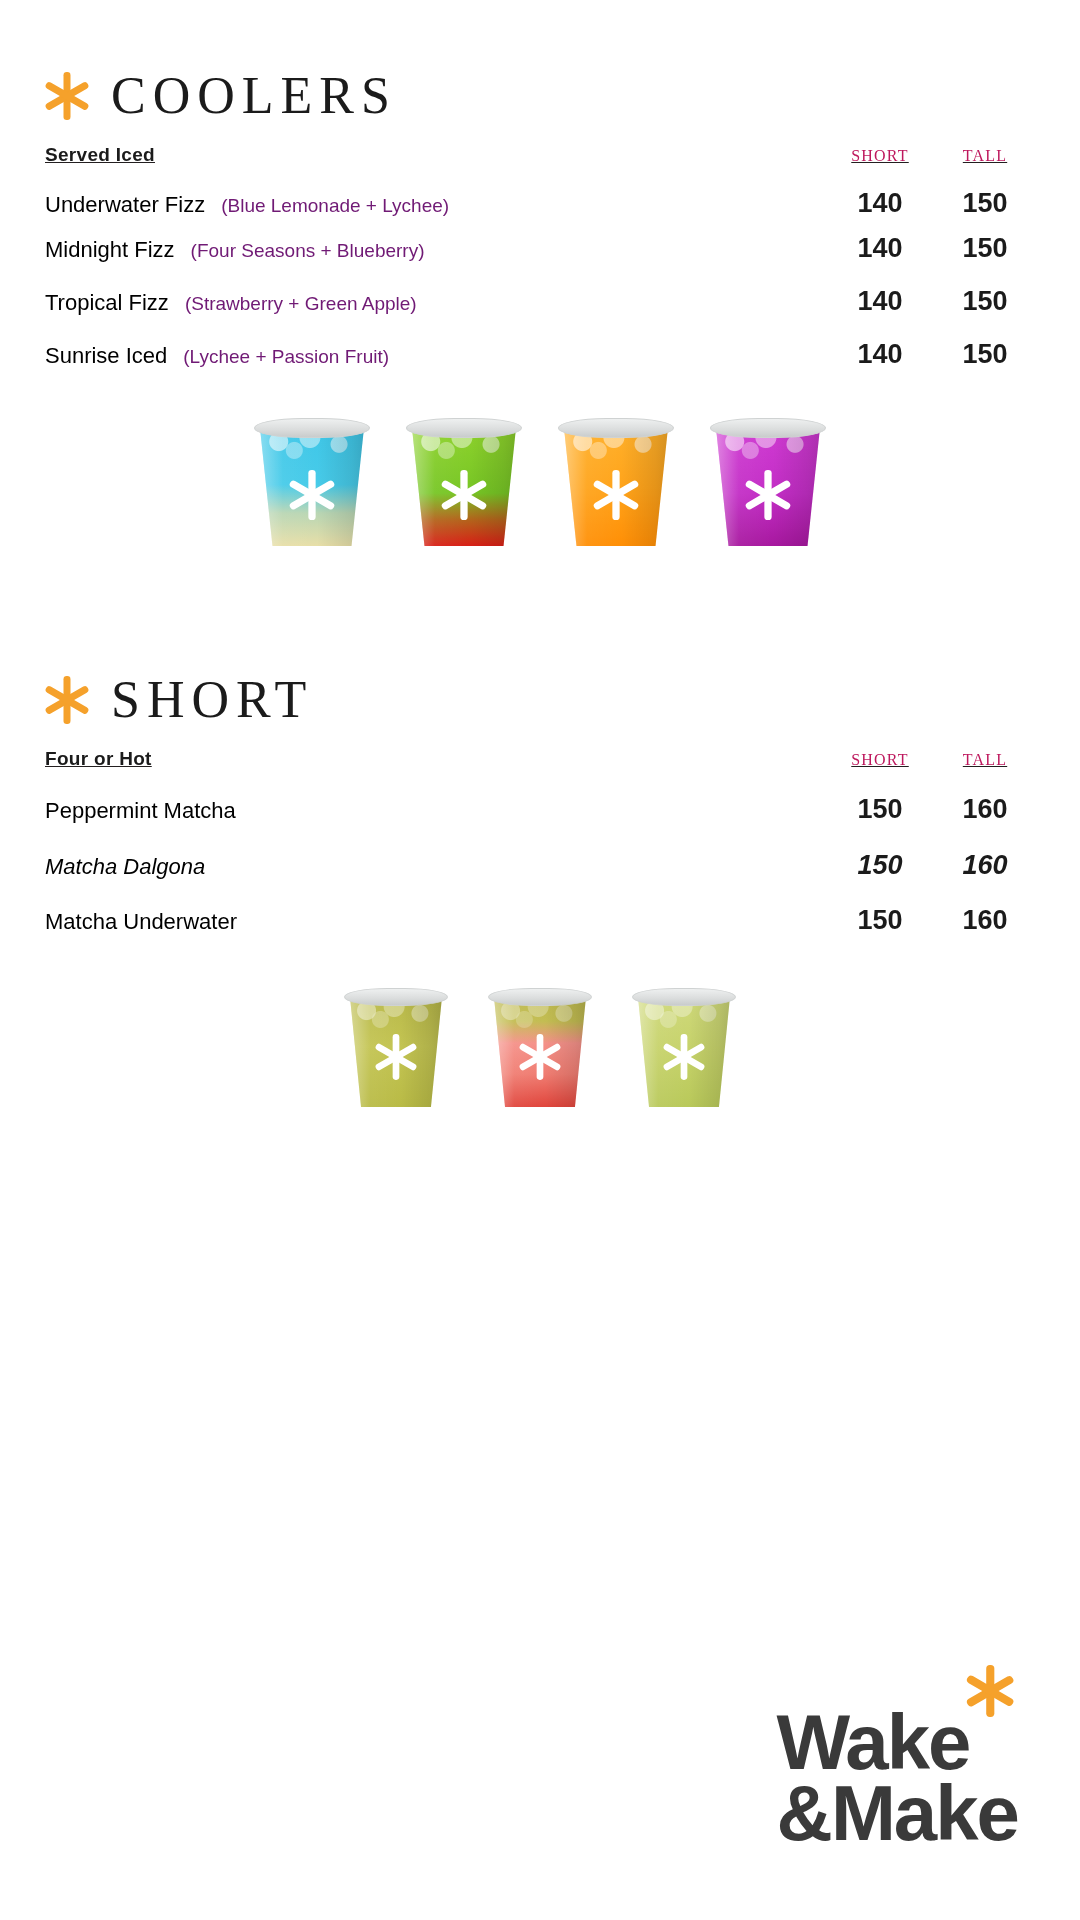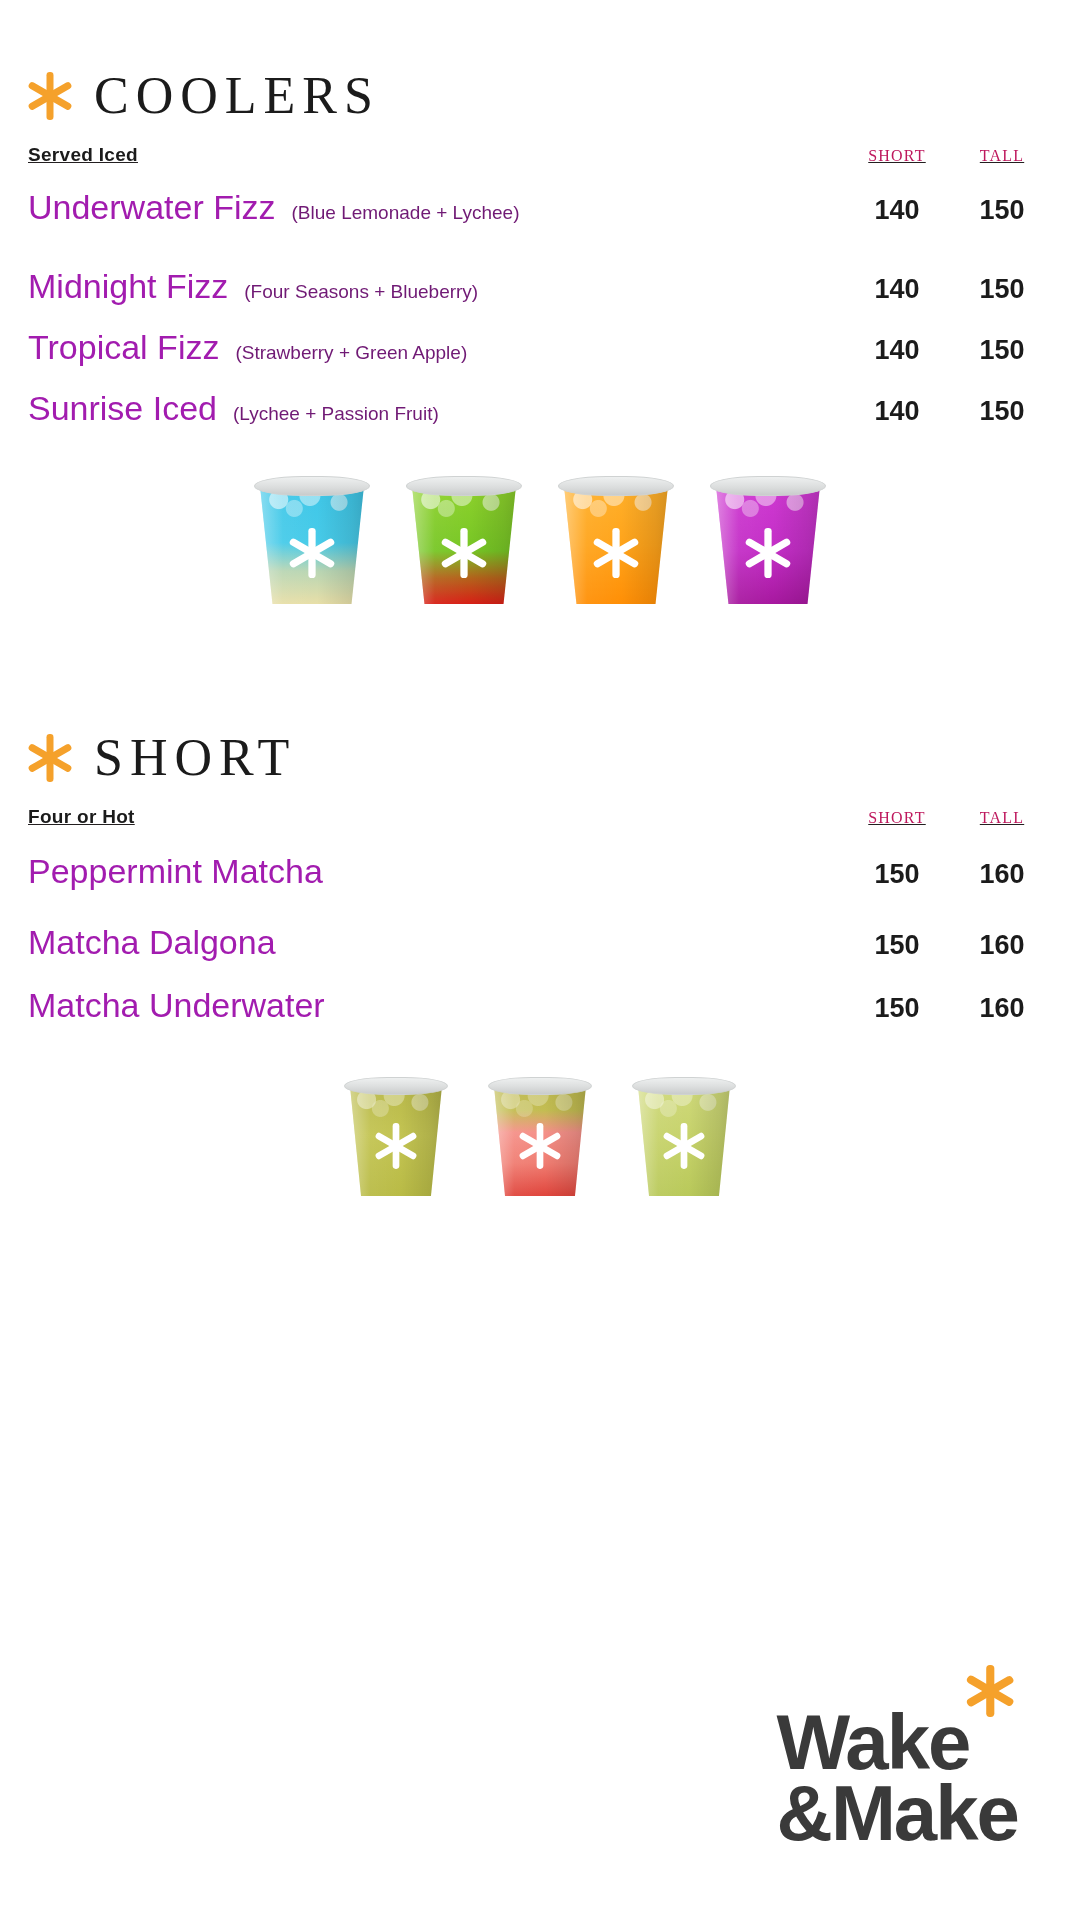--- a/index.html
+++ b/index.html
@@ -13,21 +13,21 @@
     position: relative;
     font-family: "Liberation Sans", sans-serif;
     color: #231f20;
     overflow: hidden;
   }
   .page {
     position: relative;
     width: 1080px;
     height: 1920px;
     box-sizing: border-box;
-    padding: 0 28px;
+    padding: 0 45px;
   }
 
   
   .section-head {
     display: flex;
     align-items: center;
     gap: 22px;
   }
   .asterisk {
     display: inline-block;
@@ -69,23 +69,23 @@
   .size.short { width: 110px; }
   .size.tall  { width: 100px; }
 
   
   .menu-row {
     display: flex;
     align-items: baseline;
     margin-top: 16px;
   }
   .menu-row .name {
-    font-size: 34px;
+    font-size: 22px;
     font-weight: 400;
-    color: #a21caf;
+    color: #000000;
     white-space: nowrap;
   }
   .menu-row .desc {
     font-size: 19px;
     color: #701a75;
     margin-left: 16px;
     white-space: nowrap;
   }
   .menu-row .spacer { flex: 1; }
   .menu-row .price {
@@ -222,21 +222,21 @@
     </div>
 
     <div class="menu-row" style="margin-top:22px;">
       <div class="name">Underwater Fizz</div>
       <div class="desc">(Blue Lemonade + Lychee)</div>
       <div class="spacer"></div>
       <div class="price short">140</div>
       <div class="price tall">150</div>
     </div>
 
-    <div class="menu-row" style="margin-top:40px;justify-content:space-between;">
+    <div class="menu-row" style="margin-top:14px;justify-content:space-between;">
       <div class="name">Midnight Fizz</div>
       <div class="desc">(Four Seasons + Blueberry)</div>
       <div class="spacer"></div>
       <div class="price short">140</div>
       <div class="price tall">150</div>
     </div>
 
     <div class="menu-row" style="margin-top:22px;">
       <div class="name">Tropical Fizz</div>
       <div class="desc">(Strawberry + Green Apple)</div>
@@ -357,21 +357,21 @@
       <div class="size tall">TALL</div>
     </div>
 
     <div class="menu-row" style="margin-top:24px;">
       <div class="name">Peppermint Matcha</div>
       <div class="spacer"></div>
       <div class="price short">150</div>
       <div class="price tall">160</div>
     </div>
 
-    <div class="menu-row" style="margin-top:32px;">
+    <div class="menu-row" style="margin-top:25px;font-style:italic;">
       <div class="name">Matcha Dalgona</div>
       <div class="spacer"></div>
       <div class="price short">150</div>
       <div class="price tall">160</div>
     </div>
 
     <div class="menu-row" style="margin-top:24px;">
       <div class="name">Matcha Underwater</div>
       <div class="spacer"></div>
       <div class="price short">150</div>

